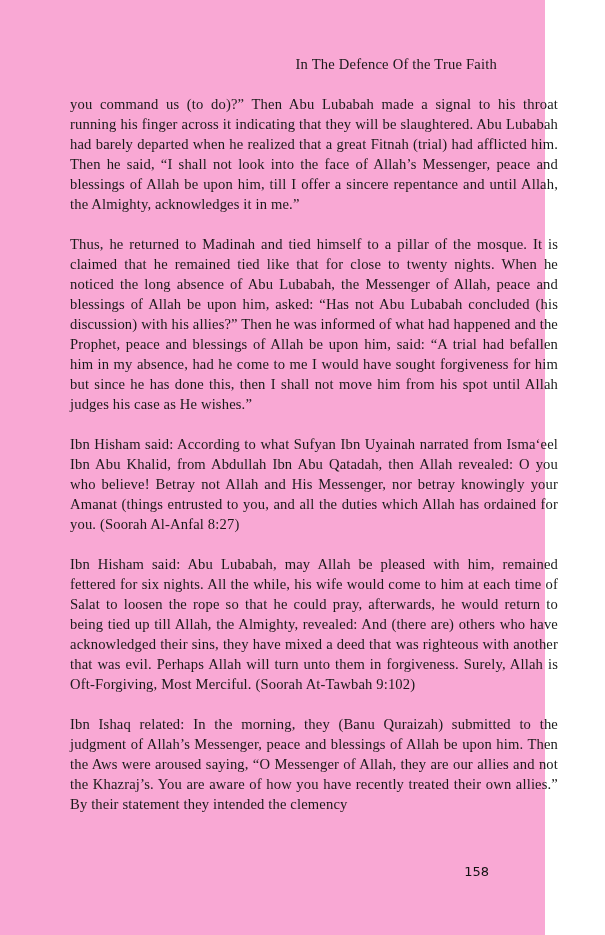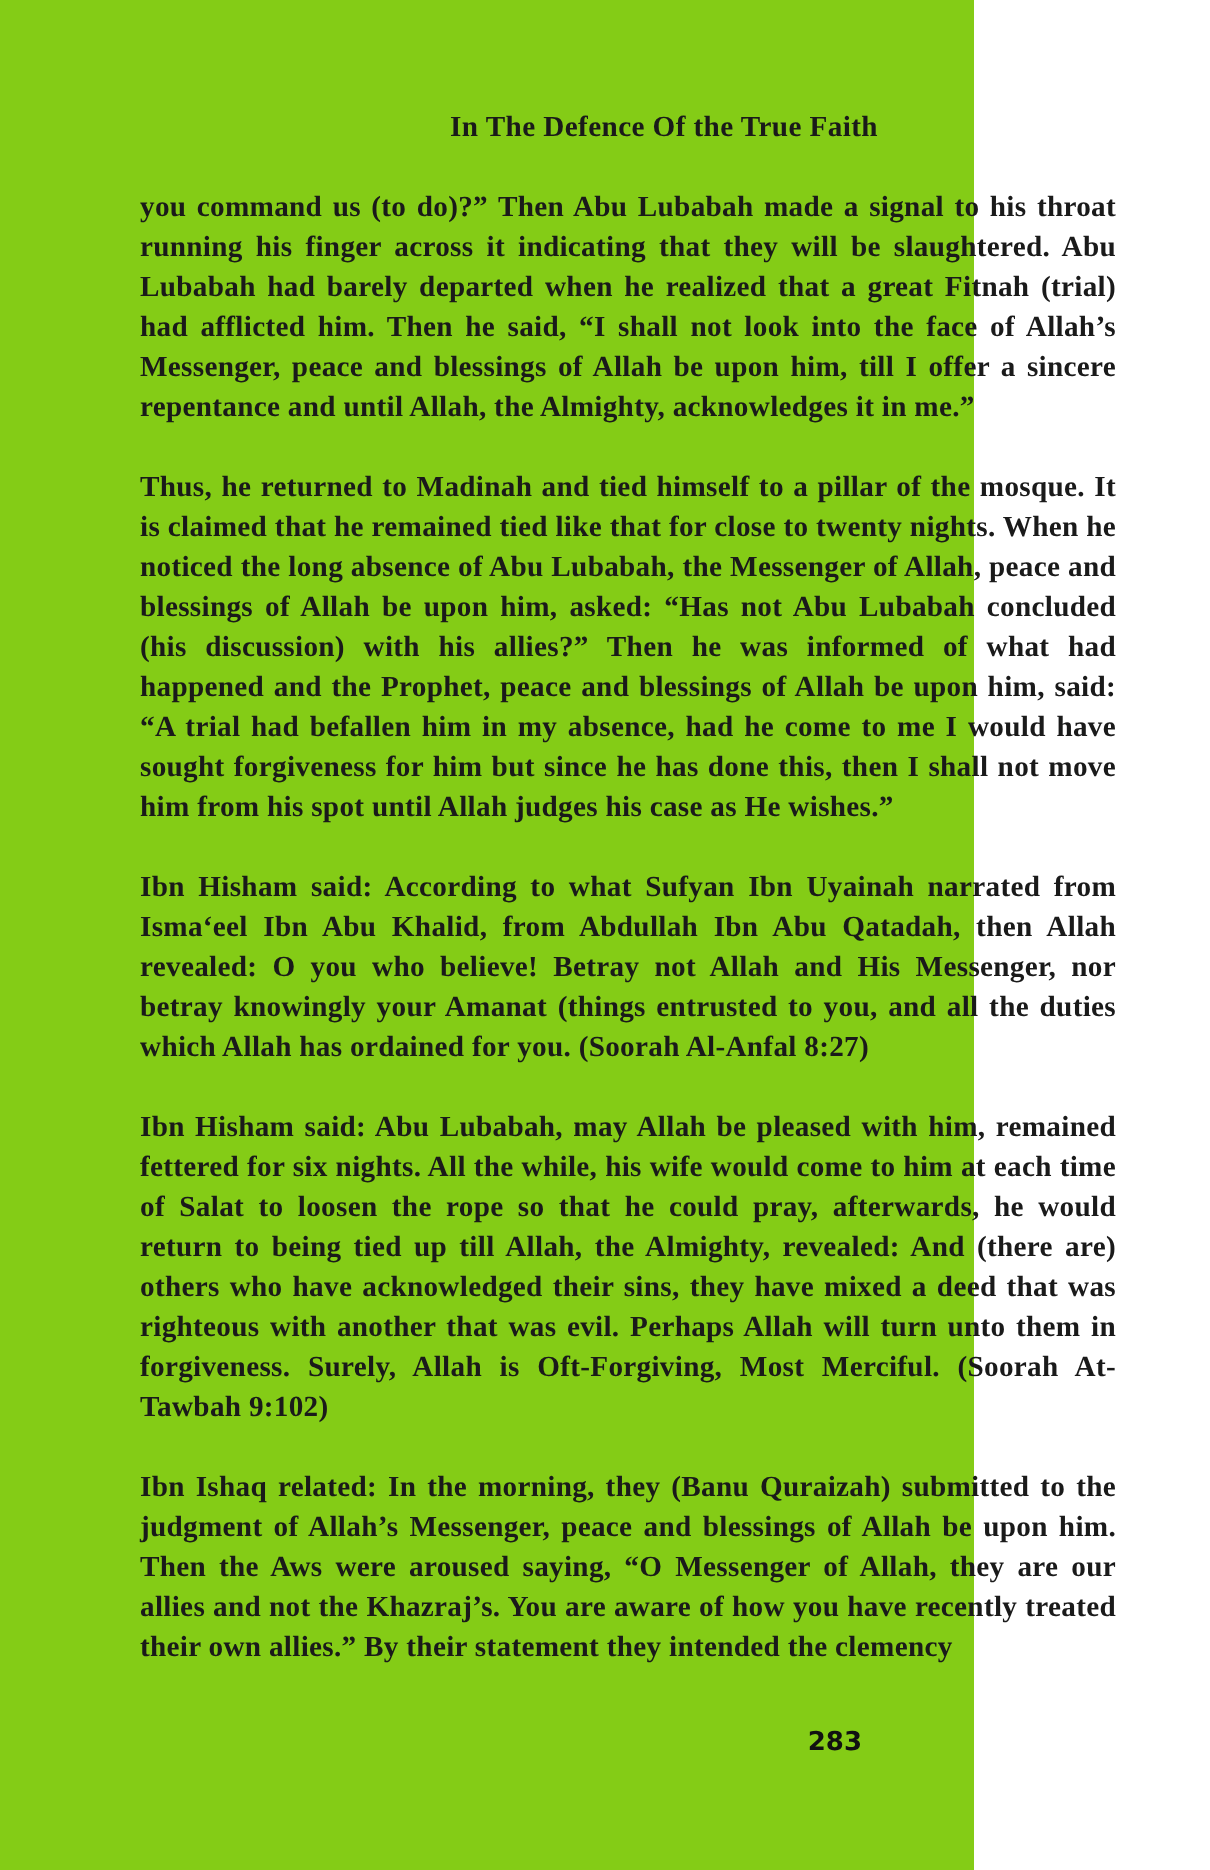--- a/index.html
+++ b/index.html
@@ -1,17 +1,17 @@
 <!DOCTYPE html>
 <html><head>
 <meta charset="utf-8">
 <style>
   html, body { margin: 0; padding: 0; background: #ffffff; }
   body { width: 605px; height: 935px; position: relative; overflow: hidden; }
-  .page { position: absolute; left: 0; top: 0; width: 487px; height: 935px; background: #84cc16; font-weight: bold; }
+  .page { position: absolute; left: 0; top: 0; width: 545px; height: 935px; background: #f9a8d4; }
   .running-header {
     position: absolute; top: 56px; right: 48px;
     font-family: "Liberation Serif", serif; font-size: 14.6px; color: #1a1a1a;
     letter-spacing: 0.2px;
   }
   .body-text {
     position: absolute; left: 58px; top: 94px; width: 500px;
     font-family: "Liberation Serif", serif; font-size: 14.6px; line-height: 20px;
     color: #1a1a1a; text-align: justify; letter-spacing: 0.15px;
   }
@@ -28,14 +28,14 @@
   <div class="running-header">In The Defence Of the True Faith</div>
 
   <div class="body-text">
     <p>you command us (to do)?” Then Abu Lubabah made a signal to his throat running his finger across it indicating that they will be slaughtered. Abu Lubabah had barely departed when he realized that a great Fitnah (trial) had afflicted him. Then he said, “I shall not look into the face of Allah’s Messenger, peace and blessings of Allah be upon him, till I offer a sincere repentance and until Allah, the Almighty, acknowledges it in me.”</p>
     <p>Thus, he returned to Madinah and tied himself to a pillar of the mosque. It is claimed that he remained tied like that for close to twenty nights. When he noticed the long absence of Abu Lubabah, the Messenger of Allah, peace and blessings of Allah be upon him, asked: “Has not Abu Lubabah concluded (his discussion) with his allies?” Then he was informed of what had happened and the Prophet, peace and blessings of Allah be upon him, said: “A trial had befallen him in my absence, had he come to me I would have sought forgiveness for him but since he has done this, then I shall not move him from his spot until Allah judges his case as He wishes.”</p>
     <p>Ibn Hisham said: According to what Sufyan Ibn Uyainah narrated from Isma‘eel Ibn Abu Khalid, from Abdullah Ibn Abu Qatadah, then Allah revealed: O you who believe! Betray not Allah and His Messenger, nor betray knowingly your Amanat (things entrusted to you, and all the duties which Allah has ordained for you. (Soorah Al-Anfal 8:27)</p>
     <p>Ibn Hisham said: Abu Lubabah, may Allah be pleased with him, remained fettered for six nights. All the while, his wife would come to him at each time of Salat to loosen the rope so that he could pray, afterwards, he would return to being tied up till Allah, the Almighty, revealed: And (there are) others who have acknowledged their sins, they have mixed a deed that was righteous with another that was evil. Perhaps Allah will turn unto them in forgiveness. Surely, Allah is Oft-Forgiving, Most Merciful. (Soorah At-Tawbah 9:102)</p>
     <p>Ibn Ishaq related: In the morning, they (Banu Quraizah) submitted to the judgment of Allah’s Messenger, peace and blessings of Allah be upon him. Then the Aws were aroused saying, “O Messenger of Allah, they are our allies and not the Khazraj’s. You are aware of how you have recently treated their own allies.” By their statement they intended the clemency</p>
   </div>
 
-  <div class="page-number">283</div>
+  <div class="page-number">158</div>
 </div>
 
 </body></html>

